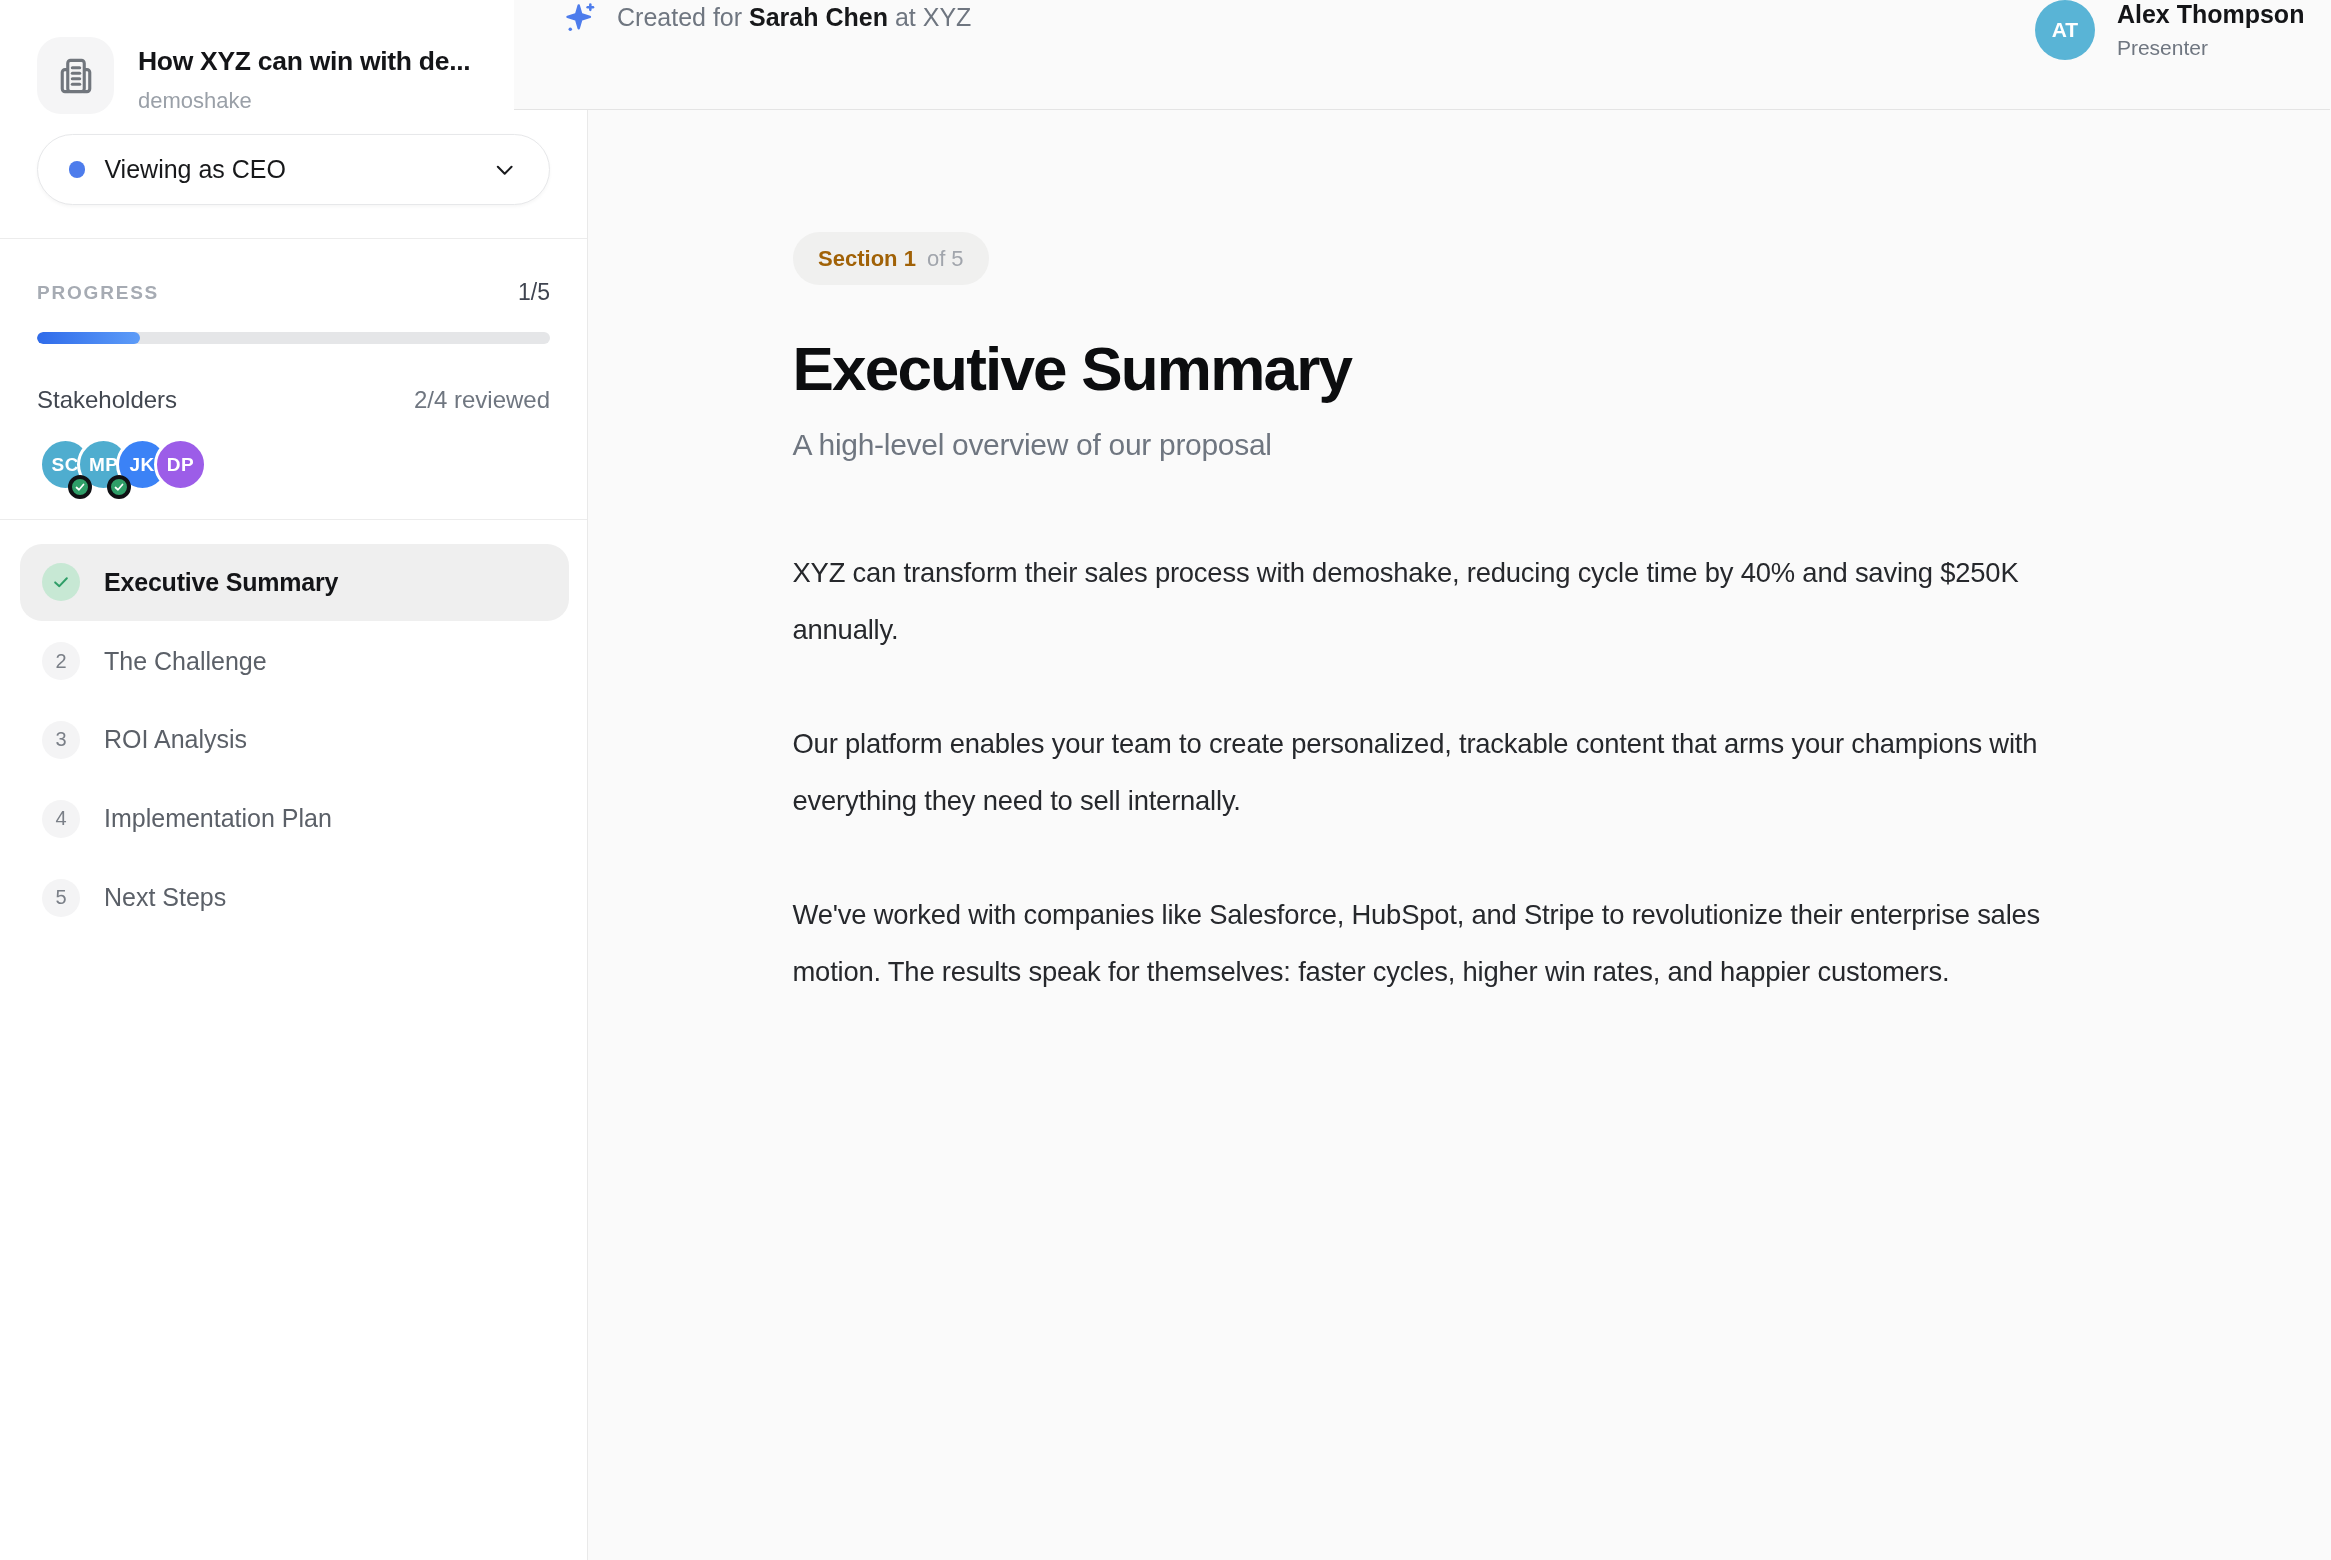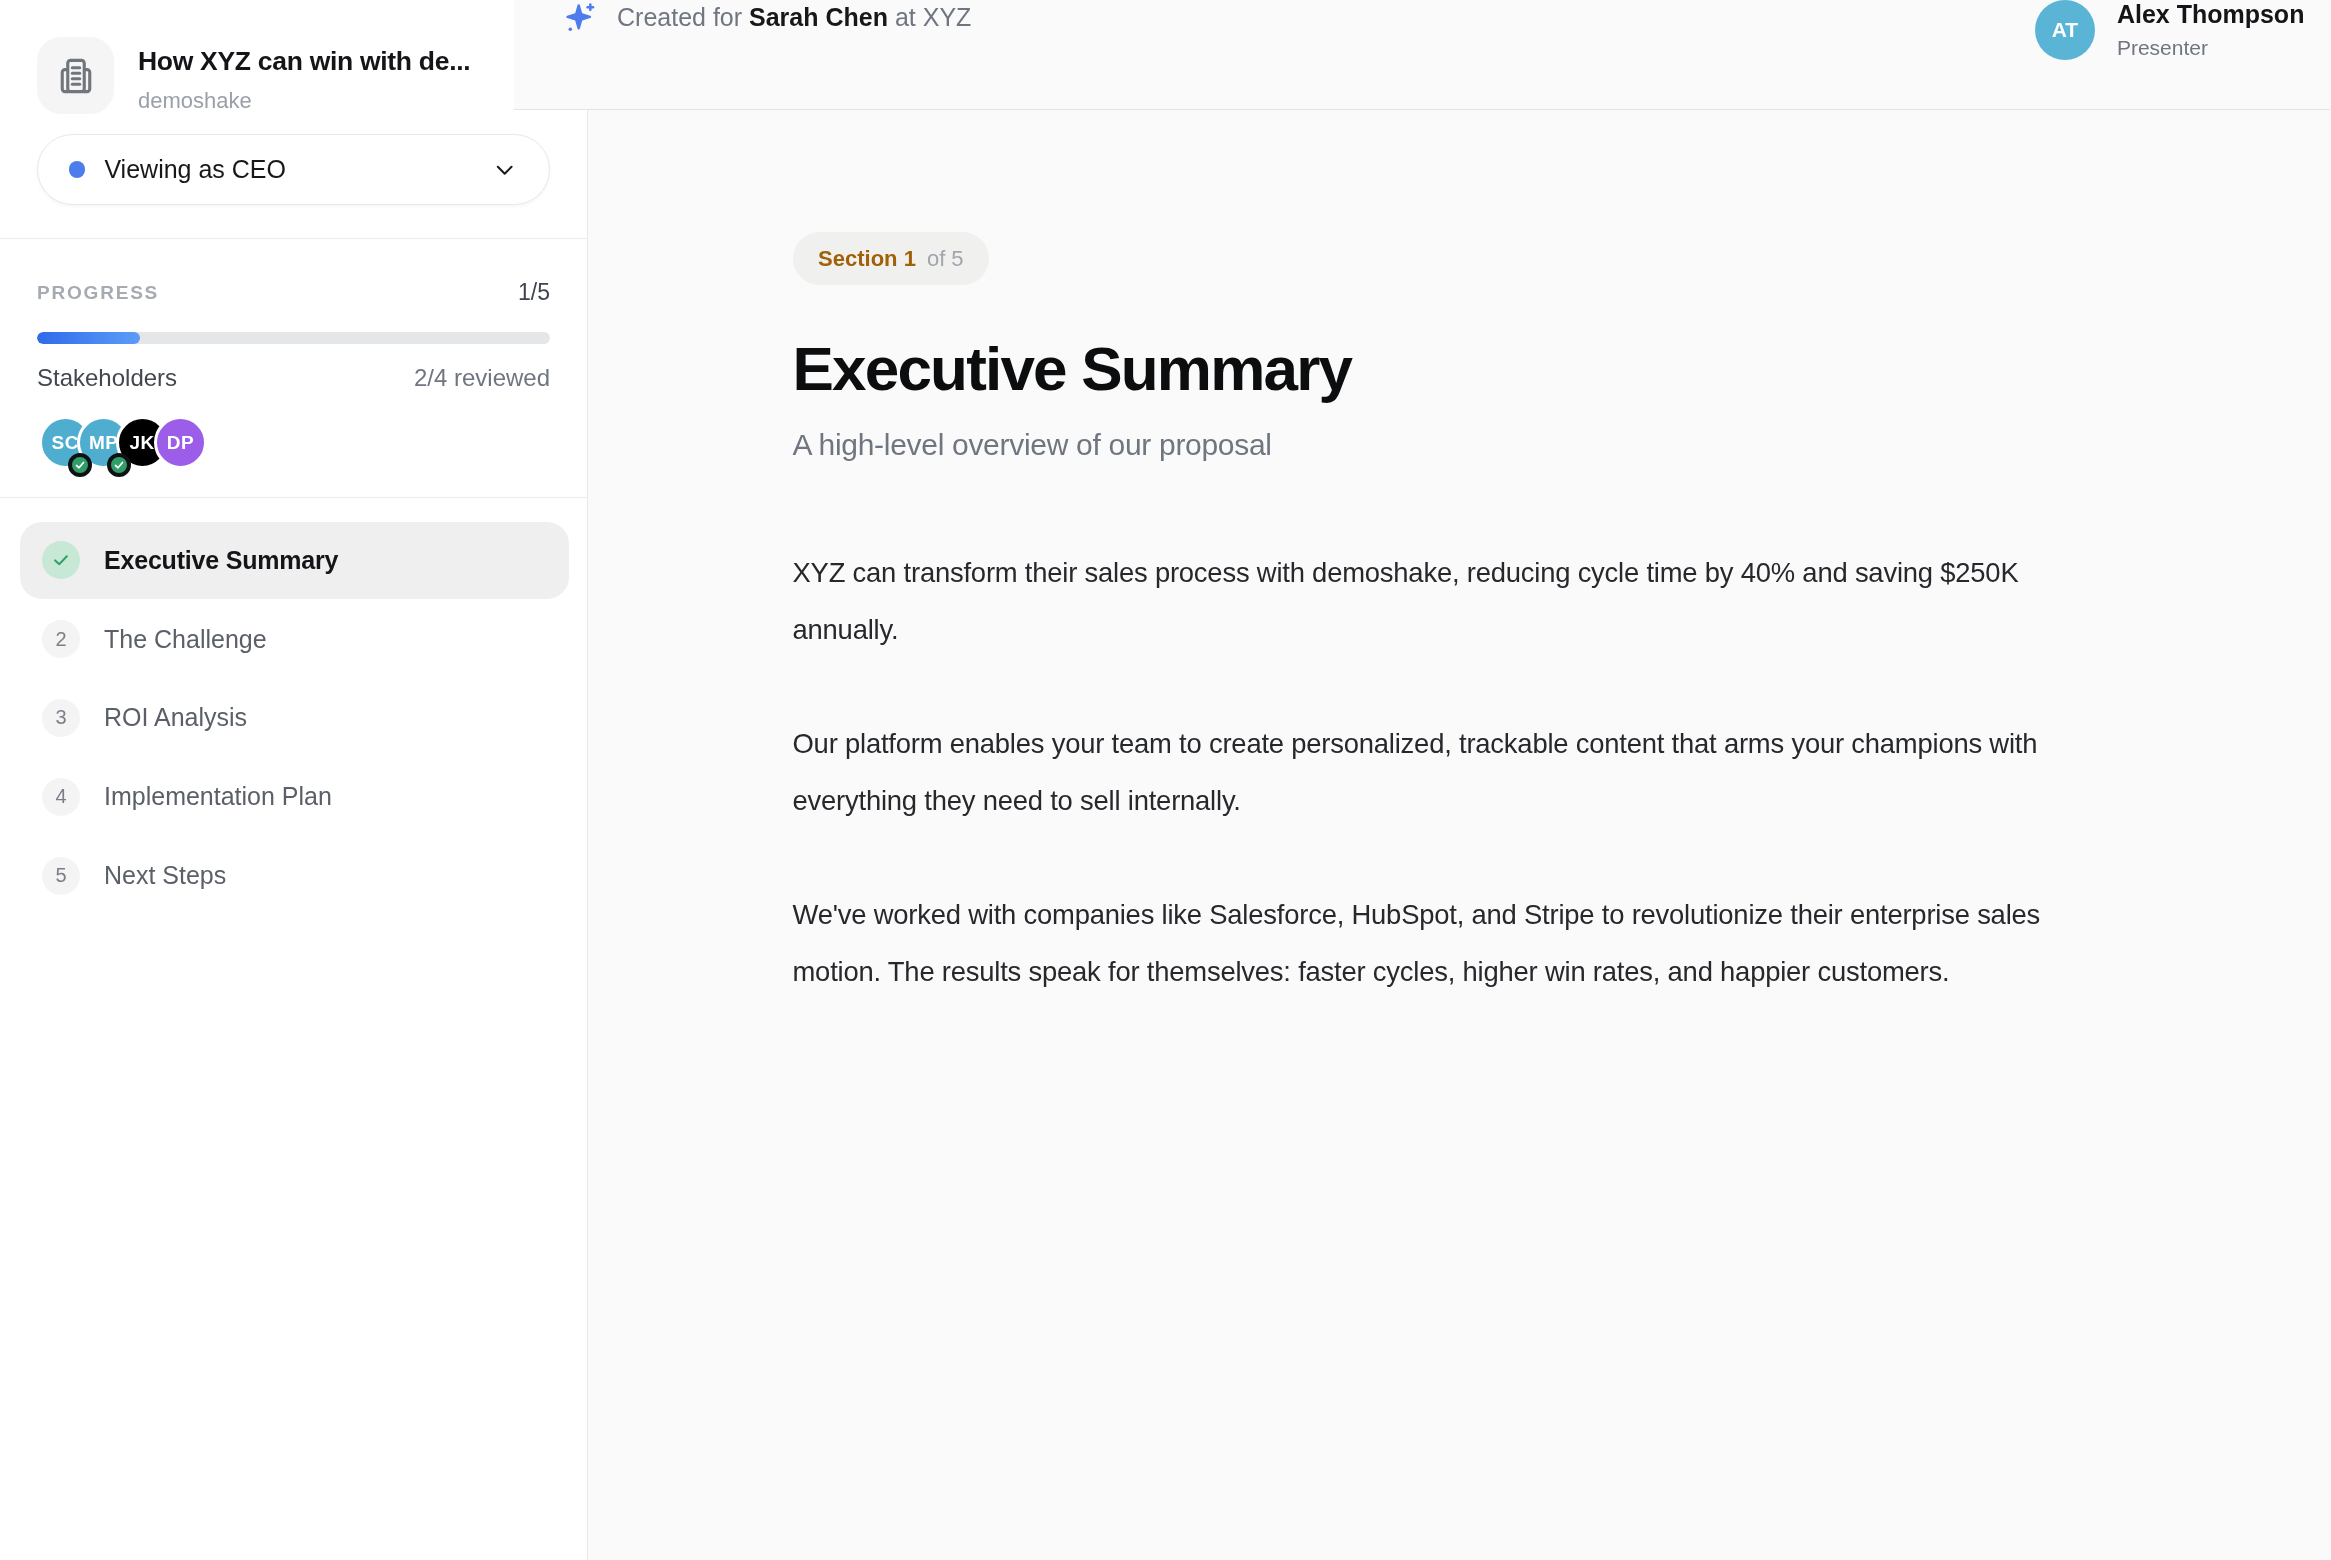--- a/index.html
+++ b/index.html
@@ -43,21 +43,21 @@
   .row { display:flex; justify-content:space-between; align-items:center; }
   .progress-label { font-size:19px; font-weight:700; letter-spacing:1.8px; color:#a6abb3; }
   .progress-count { font-size:23px; color:#3f4450; }
   .progress-track {
     margin-top:25.6px; height:12.8px; border-radius:7.3px; background:#e5e6e8; overflow:hidden;
   }
   .progress-fill {
     height:100%; border-radius:7.3px;
     background:linear-gradient(90deg, var(--progress-from,#2f6bea), var(--progress-to,#5d9cf8));
   }
-  .stakeholders-row { margin-top:20px; }
+  .stakeholders-row { margin-top:42px; }
   .stakeholders-label { font-size:24px; color:#424750; }
   .stakeholders-reviewed { font-size:24px; color:#6f7680; }
   .avatar-stack { display:flex; margin-top:24px; padding-left:1.8px; }
   .avatar {
     width:53px; height:53px; border-radius:50%; border:3.7px solid #fff;
     display:flex; align-items:center; justify-content:center; position:relative;
     color:#fff; font-size:19px; font-weight:700; letter-spacing:0.5px;
   }
   .avatar + .avatar { margin-left:-14.6px; }
   .review-badge {
@@ -179,21 +179,21 @@
         </span>
       </div>
       <div class="avatar reviewed" style="background: rgb(79, 173, 207);">
         <span>MP</span>
         <span class="review-badge">
           <svg width="12" height="12" viewBox="0 0 24 24" fill="none" stroke="#fff" stroke-width="3.4" stroke-linecap="round" stroke-linejoin="round">
               <polyline points="5,13 10,17.5 19,7"></polyline>
             </svg>
         </span>
       </div>
-      <div class="avatar" style="background: #000000;">
+      <div class="avatar" style="background: #3b82f6;">
         <span>JK</span>
 
       </div>
       <div class="avatar" style="background: rgb(156, 93, 232);">
         <span>DP</span>
 
       </div>
     </div>
   </div>
 

